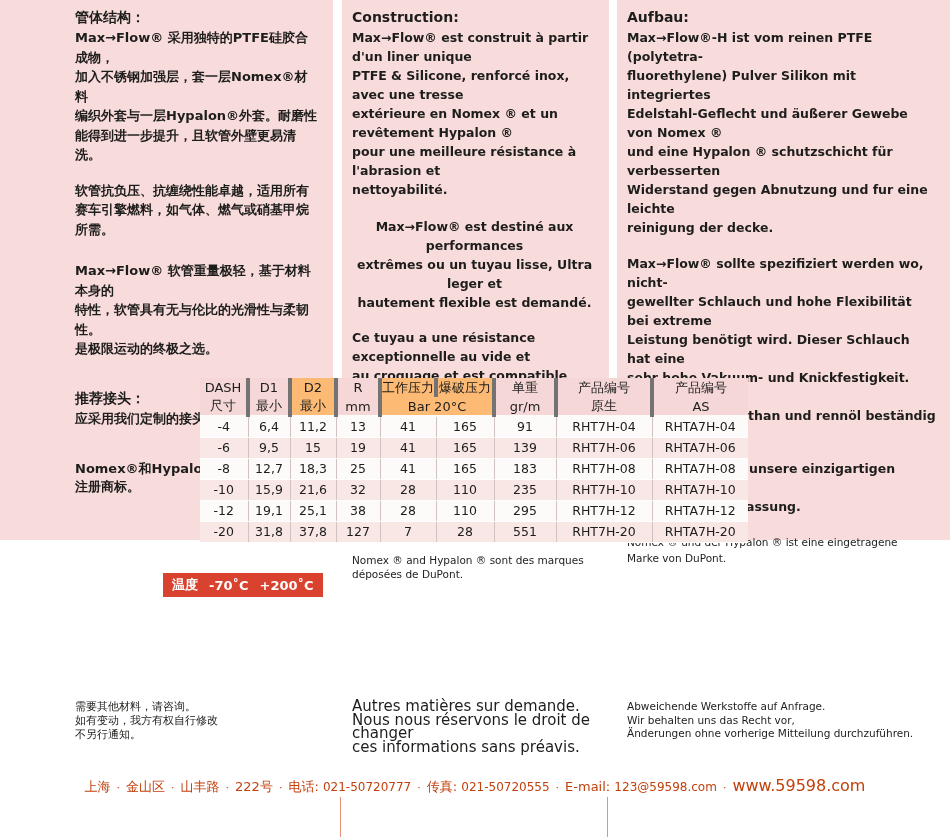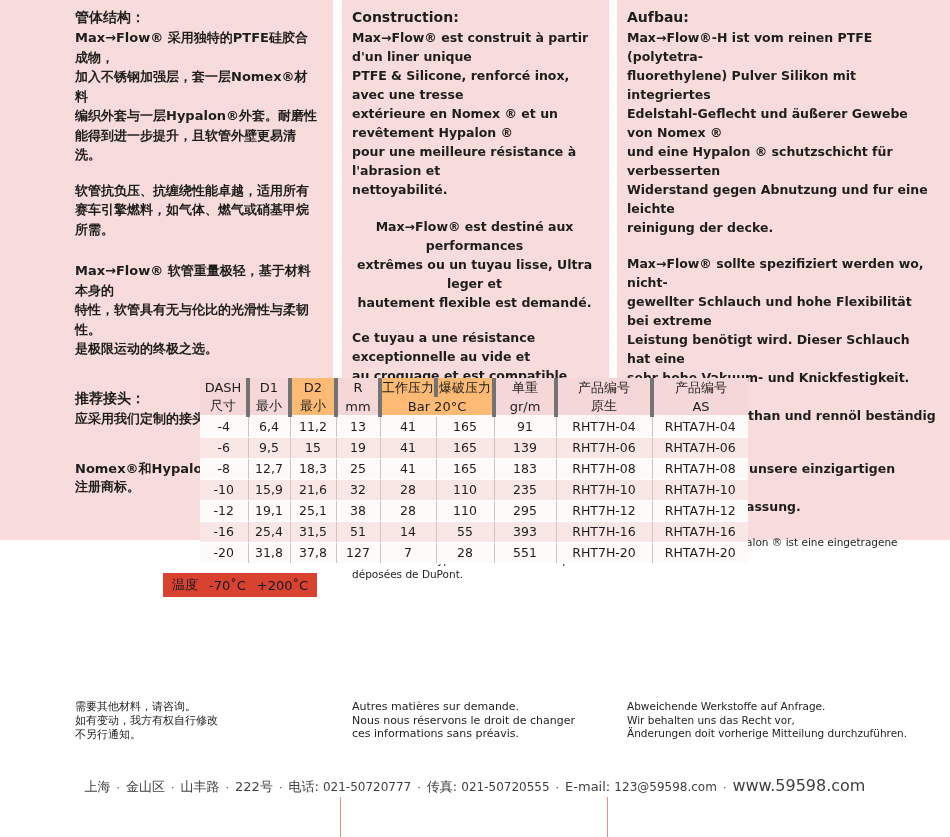--- a/index.html
+++ b/index.html
@@ -47,21 +47,21 @@
   .de .note   { margin-top: 18px; font-size: 10.5px; line-height: 16px; white-space: pre-line; }
 
   .footnote {
     position: absolute;
     top: 700px;
     white-space: pre-line;
     font-size: 11px;
     line-height: 14px;
   }
   .panel-left   .footnote { left: 75px; }
-  .panel-middle .footnote { left: 10px; font-size: 11px; line-height: 13.5px; }
+  .panel-middle .footnote { left: 10px; font-size: 15px; line-height: 13.5px; }
   .panel-right  .footnote { left: 10px; font-size: 10.5px; line-height: 13.5px; }
 
   
   .spec-table {
     position: absolute;
     left: 200px;
     top: 378px;
     width: 548px;
     border-collapse: collapse;
     table-layout: fixed;
@@ -93,38 +93,38 @@
   .spec-table tbody tr:nth-child(even) td { background: #f8e7e4; }
 
   
   .temp-badge {
     position: absolute;
     left: 163px;
     top: 573px;
     height: 24px;
     min-width: 140px;
     background: #d9422e;
-    color: #0f172a;
+    color: #ffffff;
     font-size: 13px;
-    font-weight: normal;
+    font-weight: bold;
     display: inline-flex;
     align-items: center;
     padding: 0 9px;
   }
   .temp-badge span { margin-right: 11px; }
   .temp-badge span:last-child { margin-right: 0; }
 
   
   .contact-footer {
     position: absolute;
     left: 0;
     top: 776px;
     width: 100%;
     text-align: center;
-    color: #404040;
+    color: #c2410c;
     font-size: 13px;
     white-space: nowrap;
   }
   .contact-footer .dot { margin: 0 6px; font-size: 11px; }
   .contact-footer .num { font-size: 12px; }
   .contact-footer .site { font-size: 16px; }
   .vline {
     position: absolute;
     top: 797px;
     height: 40px;
@@ -199,21 +199,21 @@
 Leistung benötigt wird. Dieser Schlauch hat eine
 sehr hohe Vakuum- und Knickfestigkeit. Gas,
 Spiritus, Nitromethan und rennöl beständig</p>
       <div class="col-title title-2">Kupplungen:</div>
       <p class="col-para">Montage nur mit unsere einzigartigen kompatiblen
 Armaturen und Fassung.</p>
       <p class="note">Nomex ® und der Hypalon ® ist eine eingetragene
 Marke von DuPont.</p>
       <div class="footnote">Abweichende Werkstoffe auf Anfrage.
 Wir behalten uns das Recht vor,
-Änderungen doit vorherige Mitteilung durchzuführen.</div>
+Änderungen ohne vorherige Mitteilung durchzuführen.</div>
     </div>
   </div>
 
   <table class="spec-table">
     <colgroup>
       <col style="width:48px">
         <col style="width:42px">
         <col style="width:46px">
         <col style="width:44px">
       <col style="width:56px">
@@ -295,31 +295,20 @@
           <td>19,1</td>
           <td>25,1</td>
           <td>38</td>
           <td>28</td>
           <td>110</td>
           <td>295</td>
           <td>RHT7H-12</td>
           <td>RHTA7H-12</td>
         </tr>
         <tr>
-          <td>-16</td>
-          <td>25,4</td>
-          <td>31,5</td>
-          <td>51</td>
-          <td>14</td>
-          <td>55</td>
-          <td>393</td>
-          <td>RHT7H-16</td>
-          <td>RHTA7H-16</td>
-        </tr>
-        <tr>
           <td>-20</td>
           <td>31,8</td>
           <td>37,8</td>
           <td>127</td>
           <td>7</td>
           <td>28</td>
           <td>551</td>
           <td>RHT7H-20</td>
           <td>RHTA7H-20</td>
         </tr>

